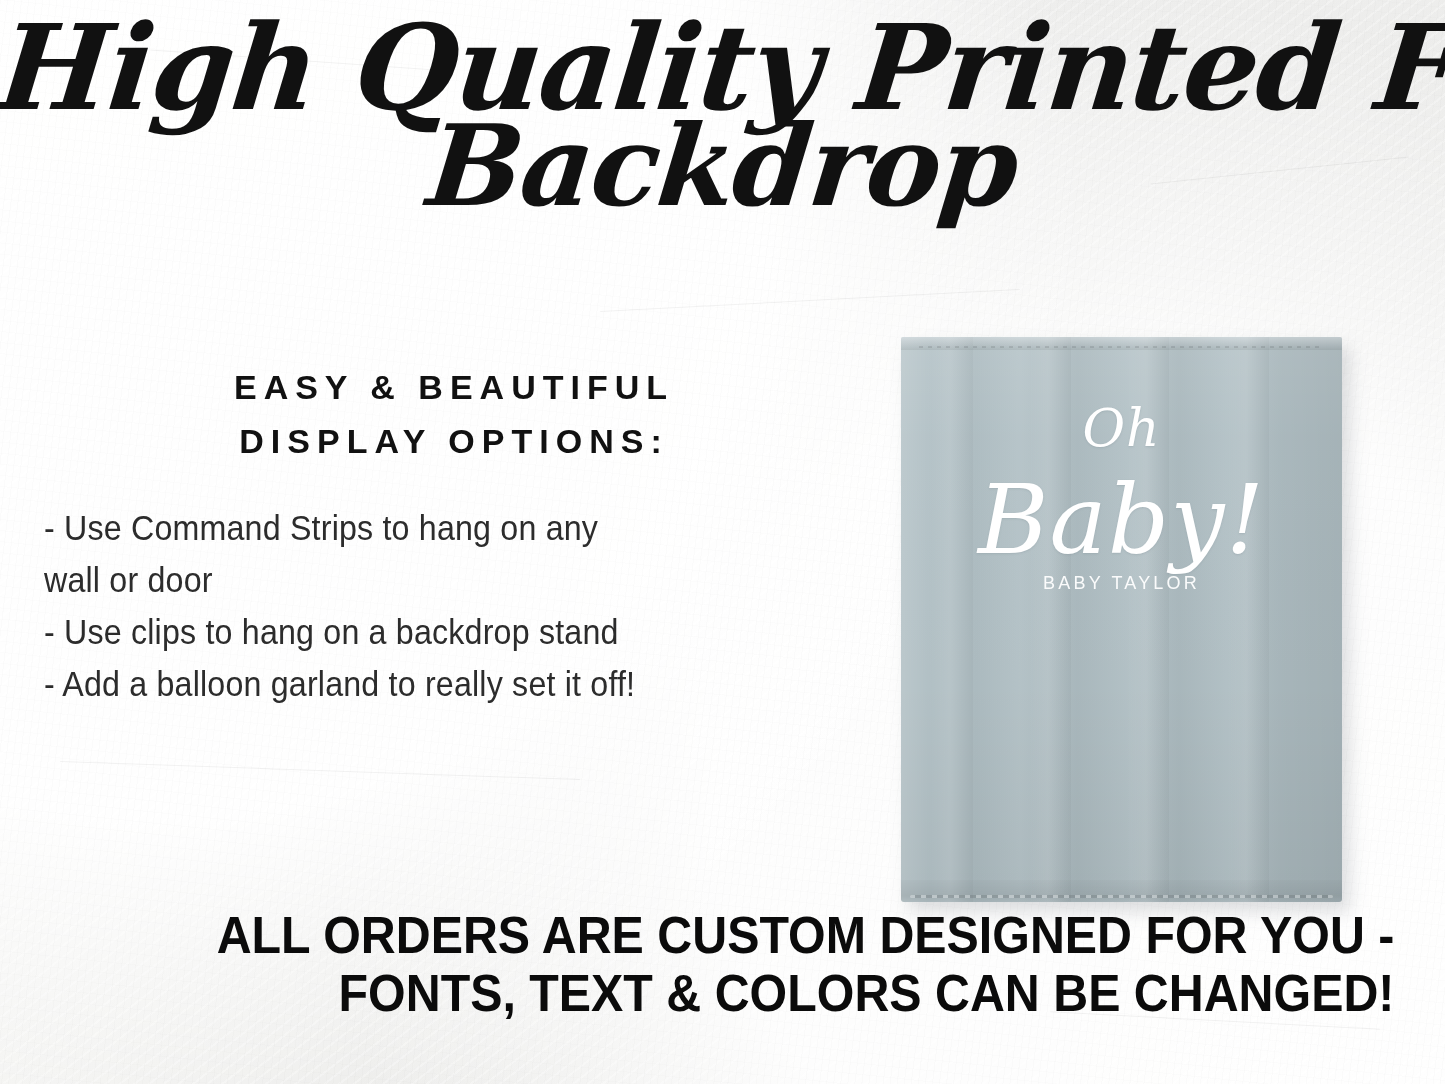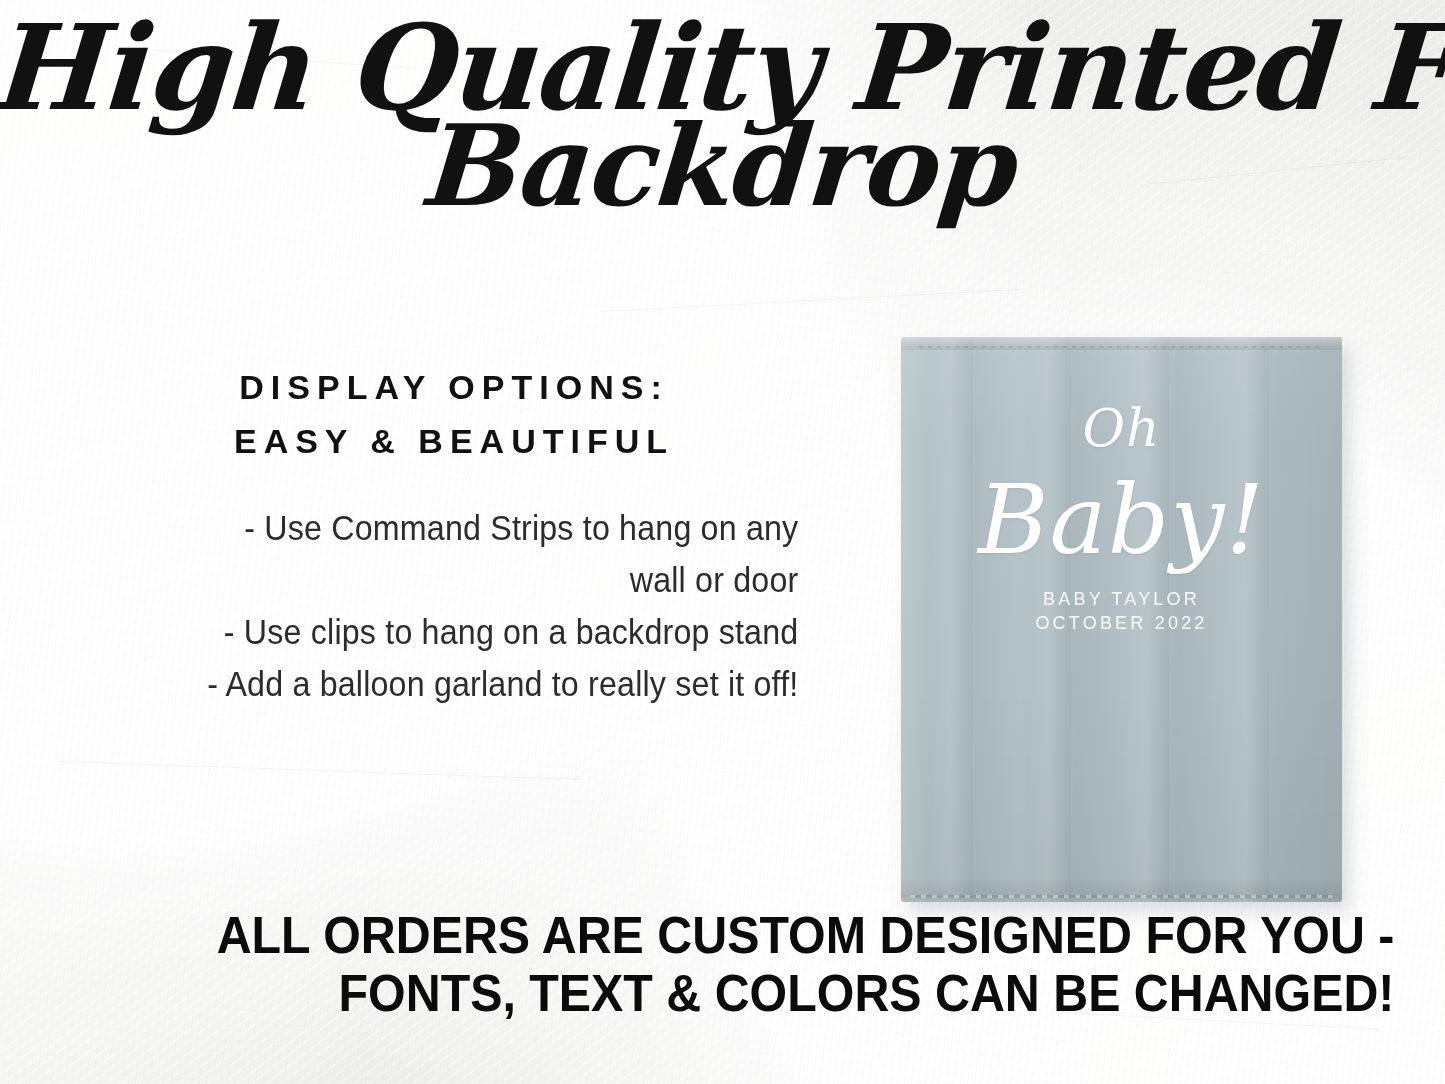--- a/index.html
+++ b/index.html
@@ -69,21 +69,21 @@
   .sub-head{
     color:#111111;
     font-family:"Liberation Sans", sans-serif;
     font-weight:700;
     font-size:34px;
     line-height:54px;
     letter-spacing:7px;
     text-align:center;
     white-space:nowrap;
   }
-  #bullets{margin-top:34px;text-align:right;}
+  #bullets{margin-top:34px;}
   .bullet{
     color:#2c2c2c;
     font-family:"Liberation Sans", sans-serif;
     font-weight:400;
     font-size:35px;
     line-height:52px;
     letter-spacing:.2px;
     transform:scaleX(.92);
     transform-origin:left center;
     white-space:nowrap;
@@ -172,21 +172,21 @@
   }
   .caps{
     color:#ffffff;
     font-family:"Liberation Sans", sans-serif;
     font-weight:400;
     font-size:18px;
     line-height:24px;
     letter-spacing:3.2px;
     opacity:.95;
   }
-  #caps-block{margin-top:18px;}
+  #caps-block{margin-top:2px;}
 
   
   #banner{
     position:absolute;left:0;top:906px;width:1445px;text-align:right;
   }
   .banner-line{
     display:block;
     color:#0b0b0b;
     font-family:"Liberation Sans", sans-serif;
     font-weight:700;
@@ -209,22 +209,22 @@
   <div class="crack" style="left:60px;top:770px;width:520px;height:1px;transform:rotate(2deg);"></div>
   <div class="crack" style="left:1150px;top:170px;width:260px;height:1px;transform:rotate(-6deg);"></div>
   <div class="crack" style="left:1050px;top:1020px;width:330px;height:1px;transform:rotate(3deg);"></div>
 
   <div id="headline">
     <span class="hl-line one">High Quality Printed Fabric</span>
     <span class="hl-line two">Backdrop</span>
   </div>
 
   <div id="left-col">
+    <div class="sub-head">EASY &amp; BEAUTIFUL</div>
     <div class="sub-head">DISPLAY OPTIONS:</div>
-    <div class="sub-head">EASY &amp; BEAUTIFUL</div>
 
     <div id="bullets">
       <div class="bullet">- Use Command Strips to hang on any</div>
       <div class="bullet">wall or door</div>
       <div class="bullet">- Use clips to hang on a backdrop stand</div>
       <div class="bullet">- Add a balloon garland to really set it off!</div>
     </div>
   </div>
 
   <div id="backdrop-wrap">
@@ -235,21 +235,20 @@
       <div class="fold" style="left:226px;"></div>
       <div class="fold" style="left:326px;"></div>
 
       <div id="top-hem"></div>
 
       <div id="print">
         <div class="script-l1">Oh</div>
         <div class="script-l2">Baby!</div>
         <div id="caps-block">
           <div class="caps">BABY TAYLOR</div>
-          <div class="caps">OCTOBER 2022</div>
         </div>
       </div>
 
       <div id="bottom-hem"></div>
     </div>
   </div>
 
   <div id="banner">
     <span class="banner-line">ALL ORDERS ARE CUSTOM DESIGNED FOR YOU -</span>
     <span class="banner-line">FONTS, TEXT &amp; COLORS CAN BE CHANGED!</span>

